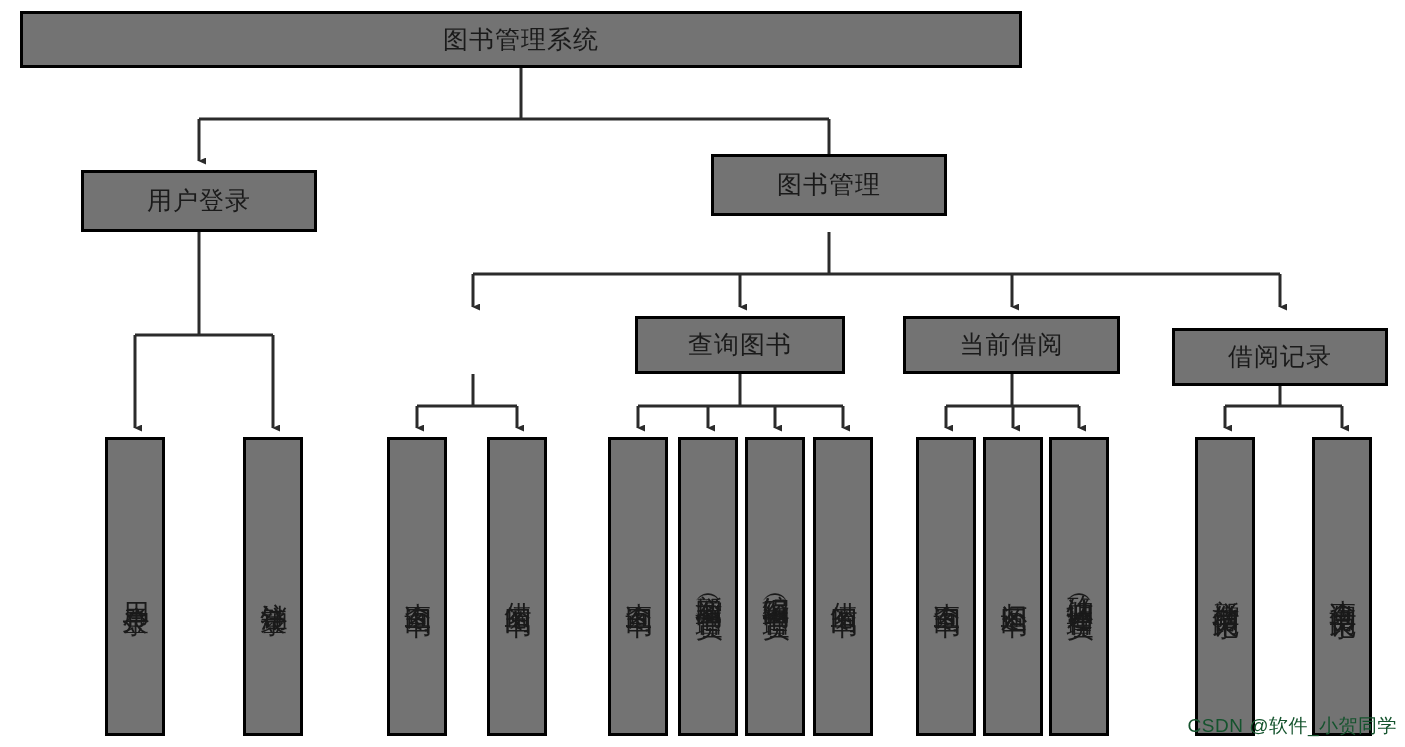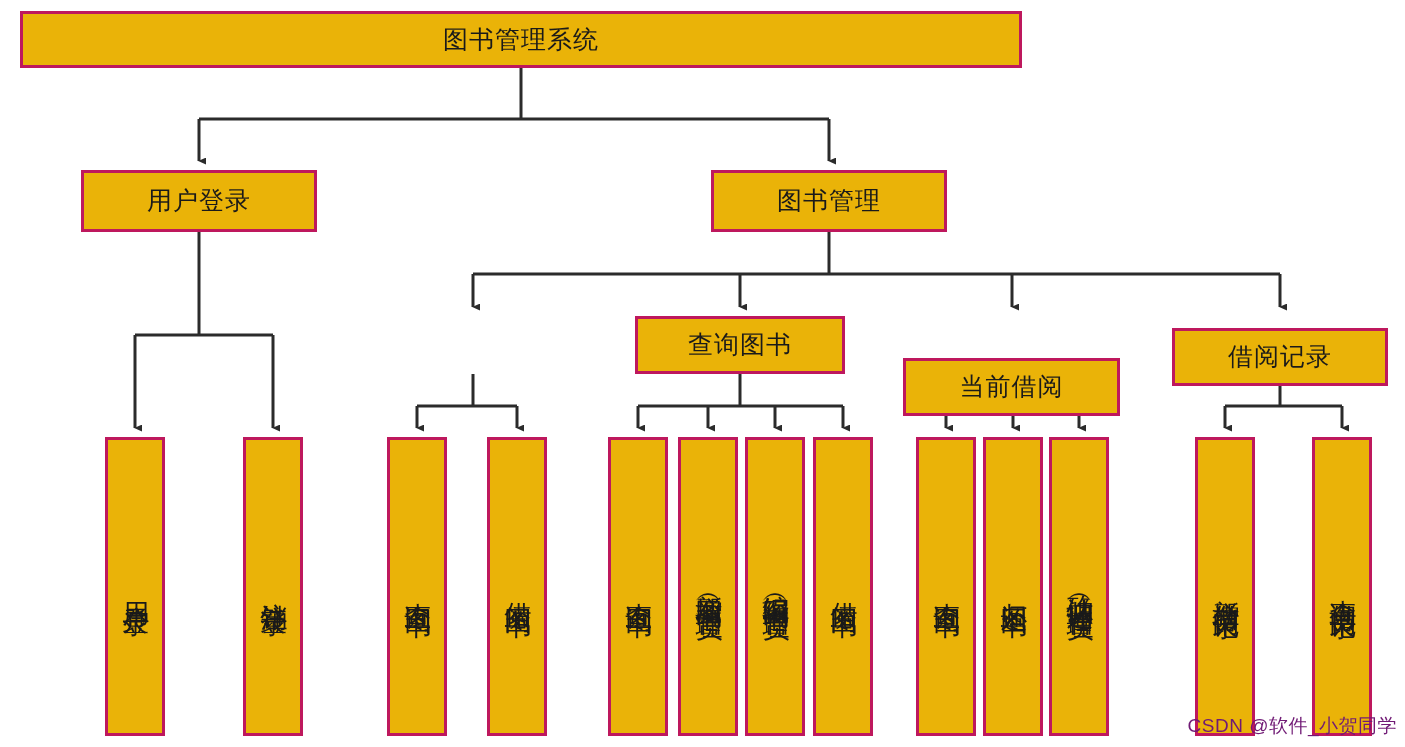--- a/index.html
+++ b/index.html
@@ -21,22 +21,22 @@
     position: absolute;
     left: 0;
     top: 0;
     width: 1405px;
     height: 747px;
     pointer-events: none;
   }
   .node {
     position: absolute;
     box-sizing: border-box;
-    border: 3px solid #be185d;
-    background: #eab308;
+    border: 3px solid #000000;
+    background: #737373;
     display: flex;
     align-items: center;
     justify-content: center;
     color: #1a1a1a;
   }
   .node.horiz {
     font-size: 25px;
     letter-spacing: 1px;
     line-height: 1.1;
   }
@@ -52,21 +52,21 @@
   .node.vert .vtext {
     writing-mode: vertical-rl;
     text-orientation: upright;
     display: block;
   }
   #watermark {
     position: absolute;
     right: 8px;
     bottom: 8px;
     font-size: 19px;
-    color: #701a75;
+    color: #14532d;
     letter-spacing: 0.5px;
     white-space: nowrap;
     font-family: "Liberation Sans", "DejaVu Sans", sans-serif;
   }
 </style>
 </head>
 <body>
 
 <div id="canvas">
 
@@ -109,24 +109,24 @@
         <path d="M 1280 374 L 1280 406"></path>
         <path d="M 1225 406 L 1342 406"></path>
         <path d="M 1225 406 L 1225 428" marker-end="url(#arrowhead)"></path>
         <path d="M 1342 406 L 1342 428" marker-end="url(#arrowhead)"></path>
       </g>
   </svg>
 
   <div class="node horiz" style="left: 20px; top: 11px; width: 1002px; height: 57px;">图书管理系统</div>
 
   <div class="node horiz" style="left: 81px; top: 170px; width: 236px; height: 62px;">用户登录</div>
-  <div class="node horiz" style="left: 711px; top: 170px; width: 236px; height: 62px;">图书管理</div>
+  <div class="node horiz" style="left: 711px; top: 154px; width: 236px; height: 62px;">图书管理</div>
 
   <div class="node horiz" style="left: 635px; top: 316px; width: 210px; height: 58px;">查询图书</div>
-  <div class="node horiz" style="left: 903px; top: 316px; width: 217px; height: 58px; margin-top: 42px;">当前借阅</div>
+  <div class="node horiz" style="left: 903px; top: 316px; width: 217px; height: 58px;">当前借阅</div>
   <div class="node horiz" style="left: 1172px; top: 328px; width: 216px; height: 58px;">借阅记录</div>
 
   <div class="node vert" style="left: 105px; top: 437px; width: 60px; height: 299px;">
     <span class="vtext">用户登录</span>
   </div>
   <div class="node vert" style="left: 243px; top: 437px; width: 60px; height: 299px;">
     <span class="vtext">注销登录</span>
   </div>
 
   <div class="node vert" style="left: 387px; top: 437px; width: 60px; height: 299px;">

